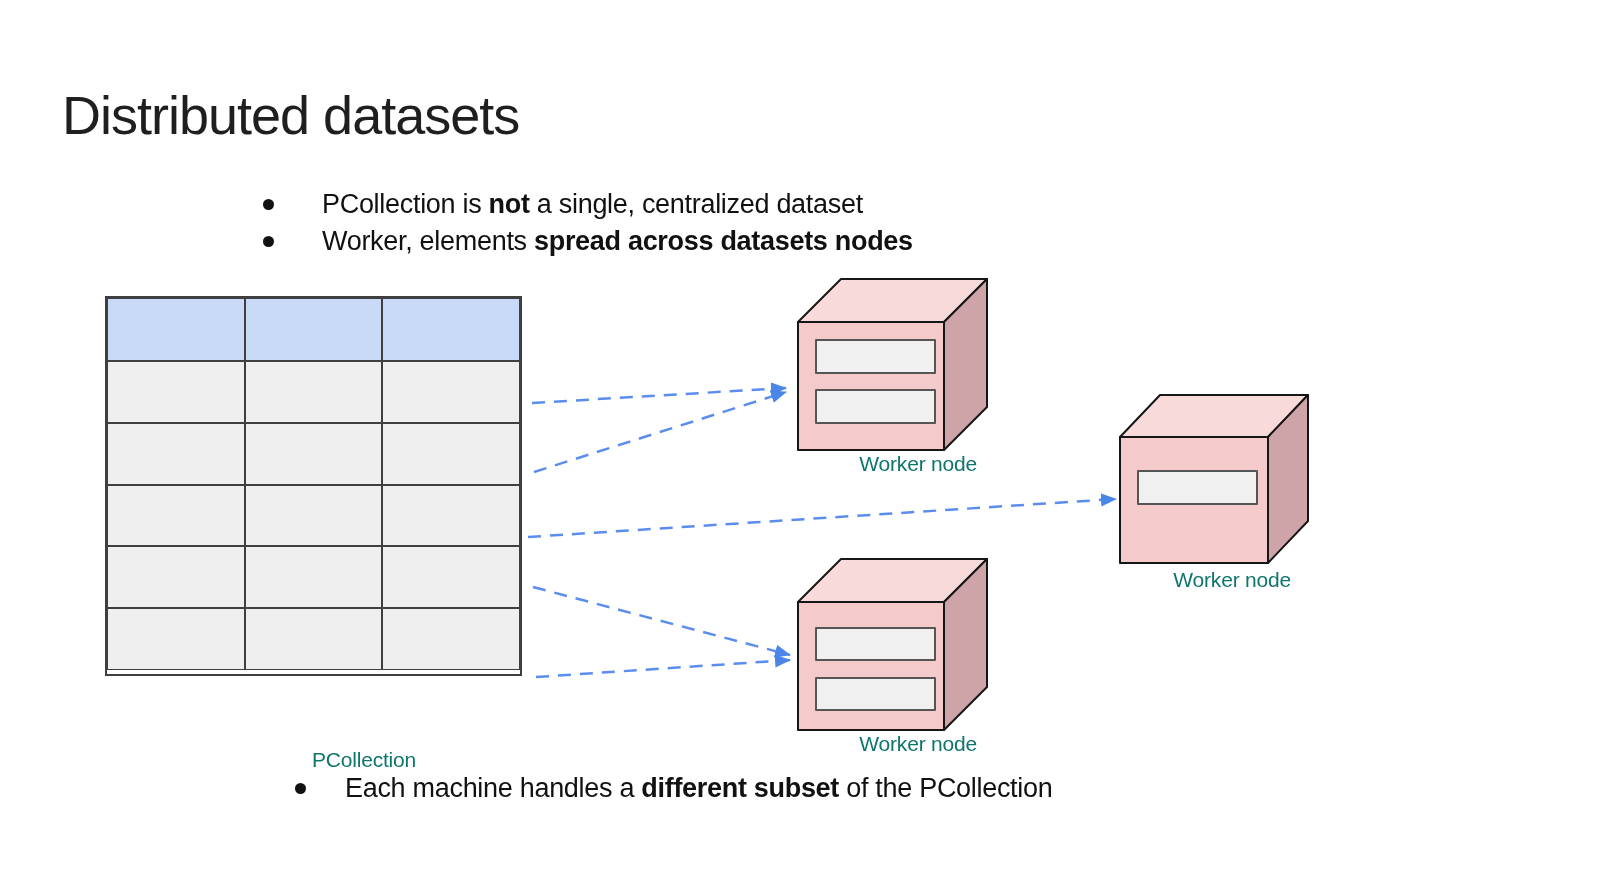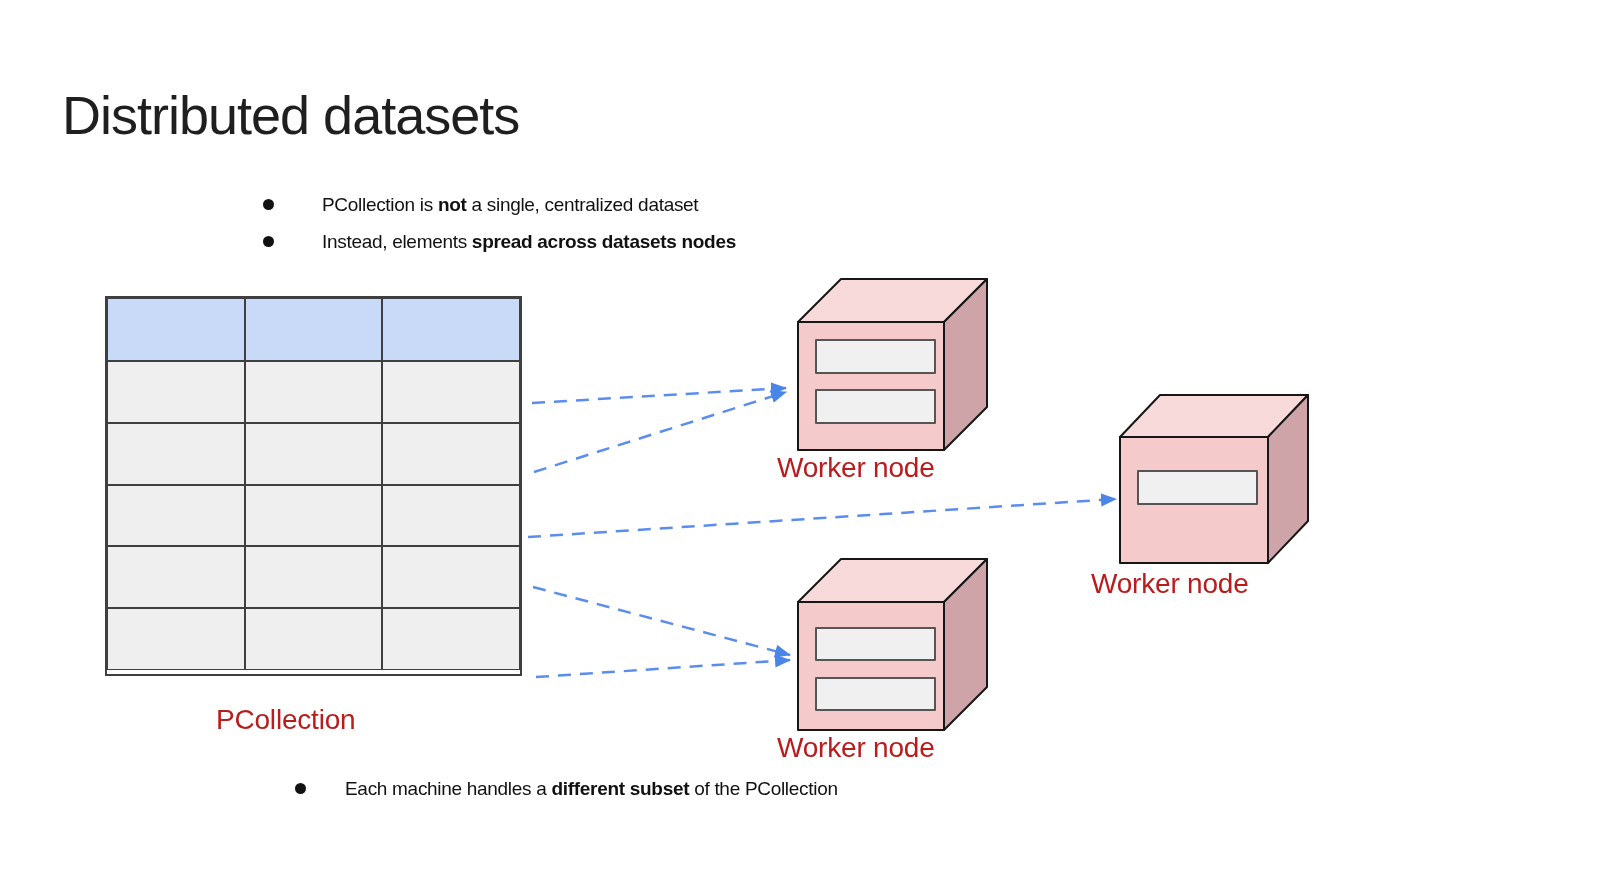--- a/index.html
+++ b/index.html
@@ -5,60 +5,60 @@
   * { margin:0; padding:0; box-sizing:border-box; }
   html,body { width:1600px; height:873px; background:#ffffff; overflow:hidden;
               font-family:"Liberation Sans", sans-serif; color:#161616; }
   .canvas { position:relative; width:1376px; height:873px; background:#fff; }
 
   .slide-title { position:absolute; left:62px; top:84px; font-size:54px;
                  letter-spacing:-1px; color:#1f1f1f; font-weight:400; white-space:nowrap; }
 
   .bullet-block { position:absolute; }
   .bullet-row { display:flex; align-items:flex-end; height:37px; line-height:37px;
-                font-size:19px; letter-spacing:-0.3px; white-space:nowrap; color:#111; }
+                font-size:27px; letter-spacing:-0.3px; white-space:nowrap; color:#111; }
   .bullet-row .dot { width:11px; height:11px; border-radius:50%; background:#111;
                      align-self:center; flex:0 0 11px; }
   .top-bullets { left:263px; top:186px; }
   .top-bullets .dot { margin-right:48px; }
   .bottom-bullets { left:295px; top:770px; }
   .bottom-bullets .dot { margin-right:39px; }
   .bullet-text b { font-weight:700; }
 
   .pc-table { position:absolute; left:105px; top:296px; width:417px; height:380px;
               border:2px solid var(--border-color,#3f3f3f); display:grid;
               grid-template-columns:repeat(3,1fr);
               grid-template-rows:63px repeat(5,61.8px); }
   .pc-cell { border:1px solid var(--border-color,#3f3f3f); background:var(--cell-color,#efefef); }
   .pc-cell.header { background:var(--header-color,#c9daf8); }
 
   .diagram-svg { position:absolute; left:0; top:0; }
 
-  .node-label { position:absolute; width:200px; text-align:left; font-size:28px;
-                letter-spacing:-0.2px; color:#b91c1c; white-space:nowrap; }
+  .node-label { position:absolute; width:200px; text-align:right; font-size:21px;
+                letter-spacing:-0.2px; color:#0f766e; white-space:nowrap; }
   .lbl-node-top   { left:777px;  top:452px; }
   .lbl-node-right { left:1091px; top:568px; }
   .lbl-node-bottom{ left:777px;  top:732px; }
-  .lbl-pcollection{ left:216px;  top:704px; }
+  .lbl-pcollection{ left:216px;  top:748px; }
 </style>
 </head>
 <body>
 
 <div class="canvas">
 
   <div class="slide-title">Distributed datasets</div>
 
   <div class="bullet-block top-bullets">
     <div class="bullet-row">
       <span class="dot"></span>
       <span class="bullet-text"><span>PCollection is </span><b>not</b><span> a single, centralized dataset</span></span>
     </div>
     <div class="bullet-row">
       <span class="dot"></span>
-      <span class="bullet-text"><span>Instead, elements </span><b>spread across datasets nodes</b></span>
+      <span class="bullet-text"><span>Worker, elements </span><b>spread across datasets nodes</b></span>
     </div>
   </div>
 
   <div class="pc-table">
       <div class="pc-cell header"></div>
       <div class="pc-cell header"></div>
       <div class="pc-cell header"></div>
       <div class="pc-cell"></div>
       <div class="pc-cell"></div>
       <div class="pc-cell"></div>

